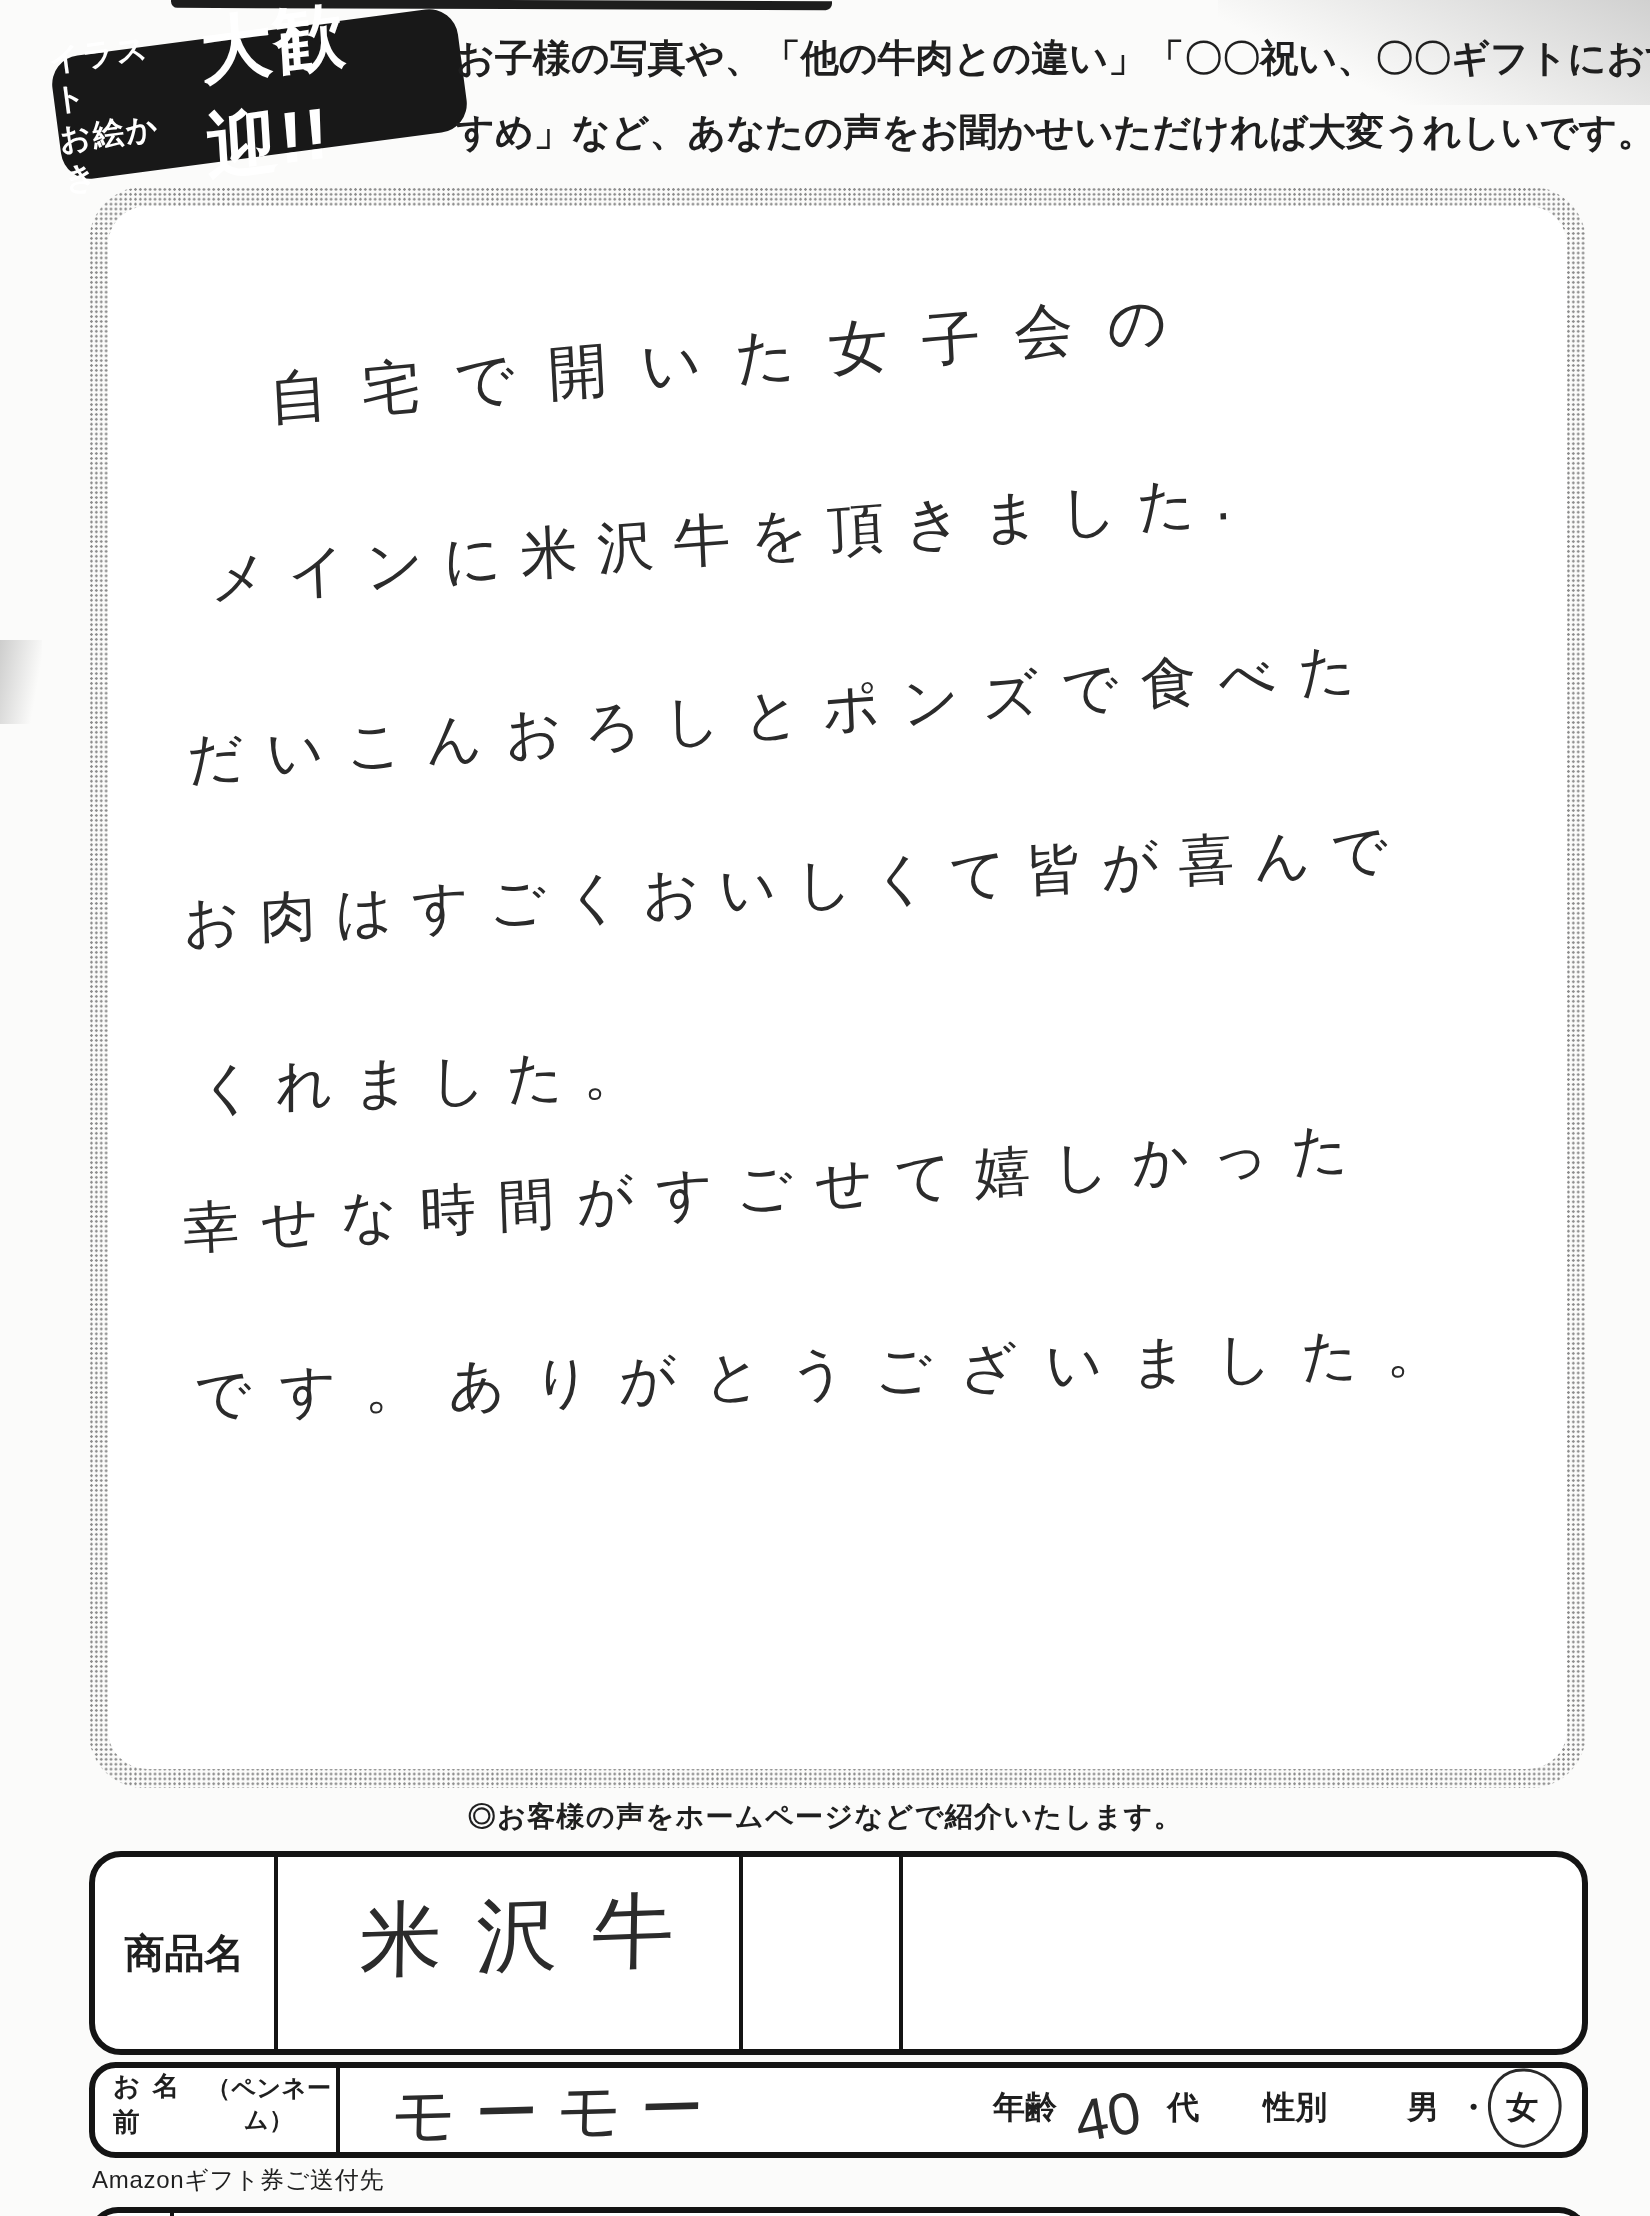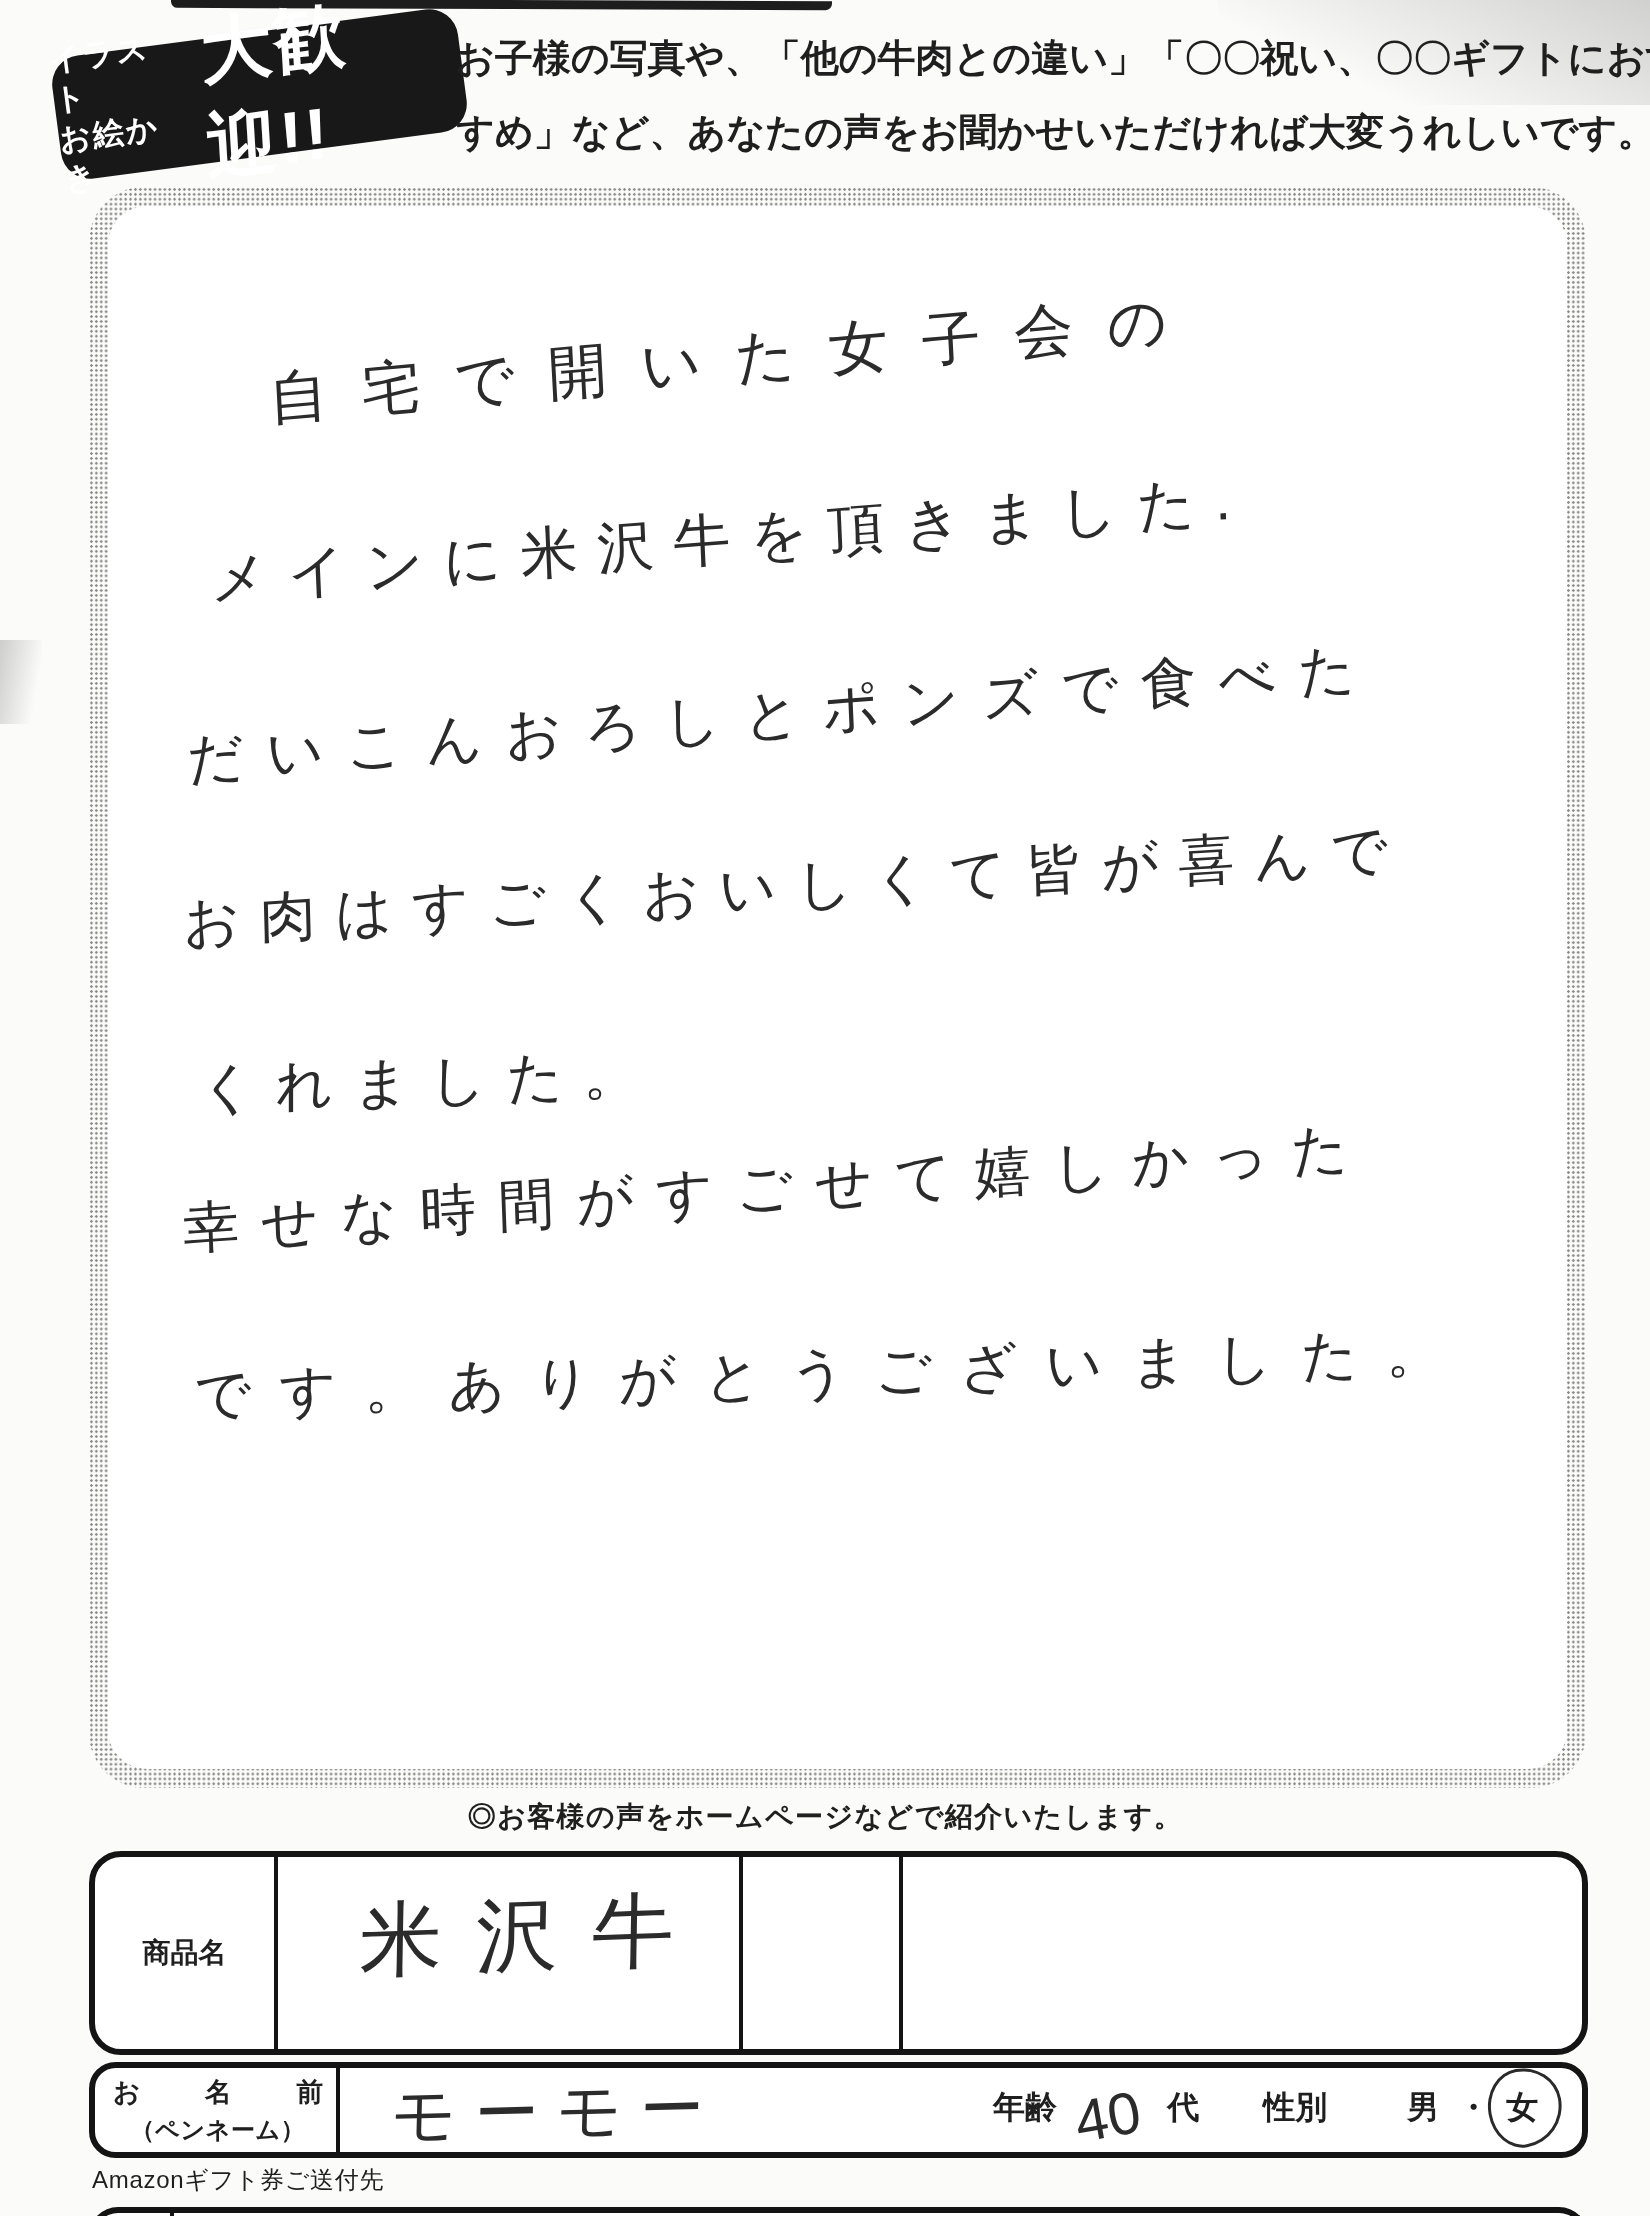--- a/index.html
+++ b/index.html
@@ -49,27 +49,27 @@
 
   
   .row1{position:absolute;left:89px;top:1851px;width:1499px;height:204px;box-sizing:border-box;
         border:6.3px solid #141414;border-radius:32px;background:#fff;}
   .row2{position:absolute;left:89px;top:2062px;width:1499px;height:96px;box-sizing:border-box;
         border:6.3px solid #141414;border-radius:26.6px;background:#fff;}
   .vdiv{position:absolute;top:0;bottom:0;width:4.2px;background:#141414;}
   .r1d1{left:179px;} .r1d2{left:644px;} .r1d3{left:804px;}
   .r2d1{left:241px;}
   .product-label{position:absolute;left:0;top:0;bottom:0;width:179px;display:flex;
-                 align-items:center;justify-content:center;font-size:28px;font-weight:bold;border-radius:18px;}
+                 align-items:center;justify-content:center;font-size:40px;font-weight:bold;border-radius:18px;}
   .product-value{left:360px;top:1887px;font-size:82px;letter-spacing:34px;
                  transform:rotate(-2deg) skewX(-3deg);}
   .id-label{position:absolute;left:648px;top:26.6px;width:156px;font-size:26.6px;font-weight:bold;
             line-height:45px;}
   .id-label div{padding:0 15.4px;text-align:justify;text-align-last:justify;}
-  .name-label{position:absolute;left:0;top:0;bottom:0;width:246px;display:flex;flex-direction:column;
+  .name-label{position:absolute;left:0;top:0;bottom:0;width:246px;display:flex;flex-direction:row;
               justify-content:center;font-weight:bold;}
   .name-label .l1{font-size:26.6px;padding:0 18px;text-align:justify;text-align-last:justify;}
   .name-label .l2{font-size:24px;text-align:center;margin-top:4.2px;letter-spacing:0.7px;}
   .name-value{left:391px;top:2073px;font-size:64px;letter-spacing:18px;
               transform:rotate(-1.5deg) skewX(-3deg);}
   .age-gender{position:absolute;left:993px;top:2086px;display:flex;
               font-size:32px;font-weight:bold;white-space:nowrap;}
   .age-val{position:static;font-size:59px;font-weight:normal;margin:0 26.6px 0 18px;
            transform:rotate(-10deg) translateY(2.8px);display:inline-block;}
   .gap-dai{margin-right:64px;} .gap-sei{margin-right:80px;} .gap-otoko{margin-right:18px;}

